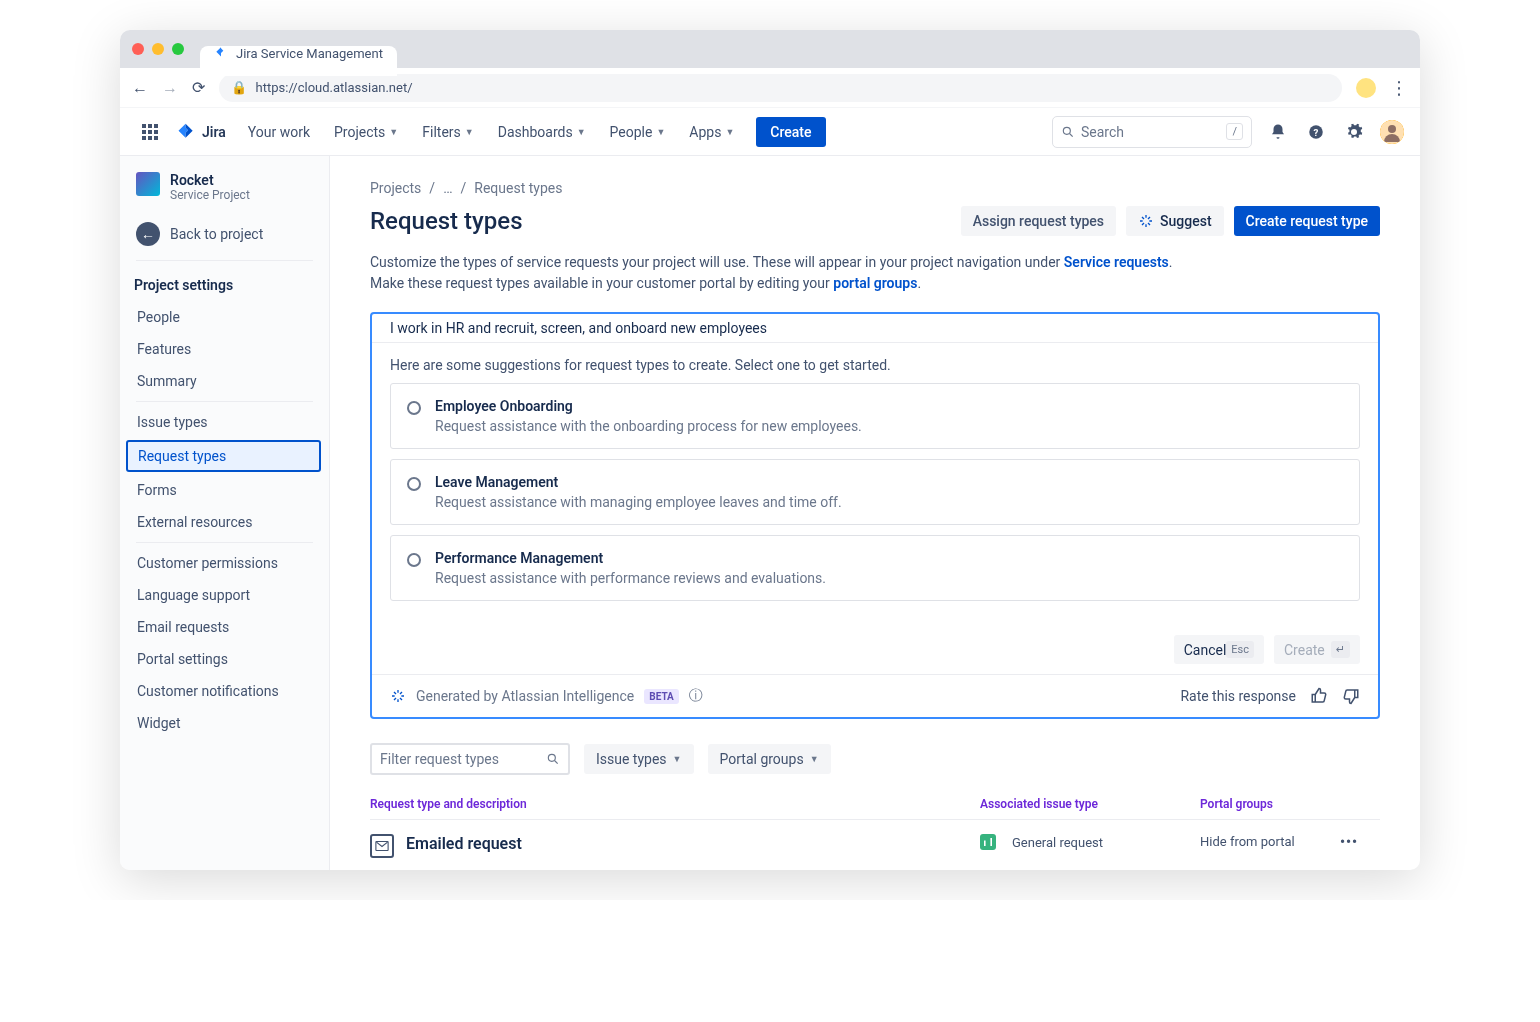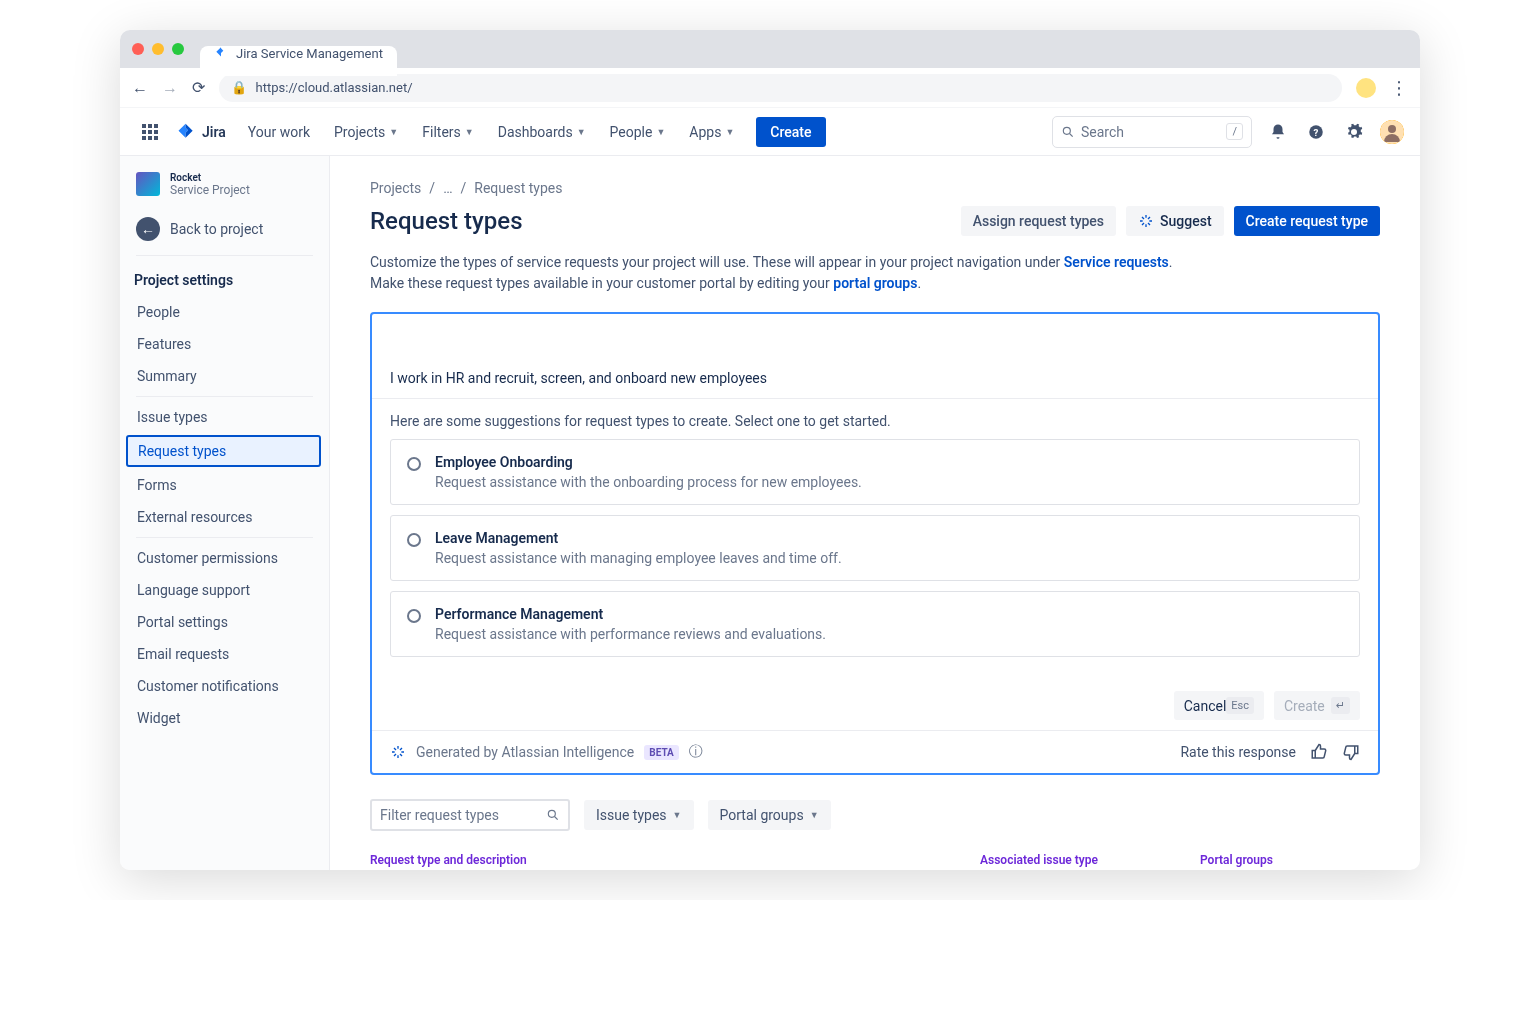--- a/index.html
+++ b/index.html
@@ -27,21 +27,21 @@
   .search-box .slash{margin-left:auto; font-size:11px; border:1px solid #DFE1E6; border-radius:3px; padding:1px 5px; color:#6B778C;}
   .nav-icon{width:24px; height:24px; display:flex; align-items:center; justify-content:center; color:#42526E; cursor:pointer; margin-left:10px;}
   .user-avatar{width:24px;height:24px;border-radius:50%;background:#FFAB00; display:flex;align-items:center;justify-content:center; margin-left:10px; overflow:hidden;}
   
   .app-body{flex:1; display:flex; overflow:hidden;}
   .sidebar{width:210px; background:#FAFBFC; border-right:1px solid #EBECF0; overflow-y:auto; position:relative;}
   .sidebar::-webkit-scrollbar{width:8px;}
   .sidebar::-webkit-scrollbar-thumb{background:#C1C7D0;border-radius:4px;}
   .proj-header{padding:16px 16px 10px; display:flex; gap:10px;}
   .proj-icon{width:24px;height:24px;border-radius:3px;background:linear-gradient(135deg,#6554C0,#00B8D9);}
-  .proj-name{font-weight:600; font-size:10px; color:#172B4D;}
+  .proj-name{font-weight:600; font-size:14px; color:#172B4D;}
   .proj-sub{font-size:12px; color:#6B778C;}
   .back-row{display:flex; align-items:center; gap:10px; padding:10px 16px; color:#42526E; cursor:pointer;}
   .back-circle{width:24px;height:24px;border-radius:50%;background:#42526E;display:flex;align-items:center;justify-content:center;color:#fff;font-size:14px;}
   .side-divider{height:1px;background:#EBECF0;margin:4px 16px;}
   .side-heading{padding:12px 14px 8px; font-weight:600; color:#172B4D;}
   .side-item{padding:8px 14px; color:#42526E; cursor:pointer; font-size:14px; border-left:3px solid transparent;}
   .side-item.active{color:#0052CC; background:#E9F2FF; border:2px solid #0052CC; border-radius:3px; margin:2px 8px 2px 6px; padding:6px 10px;}
   
   .main{flex:1; overflow-y:auto; padding:24px 40px;}
   .breadcrumb{display:flex; gap:8px; color:#6B778C; font-size:14px; margin-bottom:10px;}
@@ -53,21 +53,21 @@
   .btn{padding:7px 12px; border-radius:3px; font-weight:500; cursor:pointer; font-size:14px;text-align:right;}
   .btn-subtle{background:#F4F5F7; color:#42526E;}
   .btn-blue{background:#0052CC; color:#fff;}
   .btn-ai{background:#F4F5F7; display:flex; align-items:center; gap:6px;}
   .ai-icon svg{display:block;}
   .descr{color:#42526E; line-height:1.5; margin-bottom:18px;}
   .descr a{color:#0052CC; font-weight:600; text-decoration:none;}
   
   .ai-panel{border:2px solid #388BFF; border-radius:4px; position:relative; background:#fff;}
   .ai-panel::before{content:""; position:absolute; inset:-4px; border-radius:6px; background:linear-gradient(90deg,#76E1FF20,#388BFF20,#B388FF20,#FFBDAD20); z-index:-1; filter:blur(4px);}
-  .ai-input-row{padding:12px 18px; border-bottom:1px solid #EBECF0; color:#172B4D;margin-top:44px;}
+  .ai-input-row{padding:6px 18px; border-bottom:1px solid #EBECF0; color:#172B4D;}
   .ai-subtext{padding:14px 18px 10px; color:#42526E;}
   .suggestions{padding:0 18px 14px;}
   .suggestion{border:1px solid #DFE1E6; border-radius:3px; padding:14px 16px; margin-bottom:10px; display:flex; gap:14px; cursor:pointer;}
   .radio{width:14px;height:14px;border:2px solid #6B778C;border-radius:50%;margin-top:3px;flex-shrink:0;}
   .sug-title{font-weight:600; color:#172B4D; margin-bottom:4px;}
   .sug-desc{color:#6B778C; font-size:14px;}
   .ai-actions{display:flex; justify-content:flex-end; gap:10px; padding:10px 18px; border-top:0;}
   .btn-cancel{background:#F4F5F7; display:flex; align-items:center; padding:6px 10px; border-radius:3px;}
   .kbd{font-size:11px; background:#EBECF0; border-radius:3px; padding:2px 5px; color:#6B778C;}
   .btn-create-dis{background:#F4F5F7; color:#A5ADBA; display:flex; align-items:center; gap:6px; padding:6px 10px; border-radius:3px;}
@@ -221,22 +221,22 @@
       <div class="side-item">Features</div>
       <div class="side-item">Summary</div>
       <div class="side-divider"></div>
       <div class="side-item">Issue types</div>
       <div class="side-item active">Request types</div>
       <div class="side-item">Forms</div>
       <div class="side-item">External resources</div>
       <div class="side-divider"></div>
       <div class="side-item">Customer permissions</div>
       <div class="side-item">Language support</div>
+      <div class="side-item">Email requests</div>
       <div class="side-item">Portal settings</div>
-      <div class="side-item">Email requests</div>
       <div class="side-item">Customer notifications</div>
       <div class="side-item">Widget</div>
     </div>
 
     <div class="main">
       <div class="breadcrumb">
         <span class="bc-link">Projects</span>
         <span class="sep">/</span>
         <span class="bc-link">…</span>
         <span class="sep">/</span>

